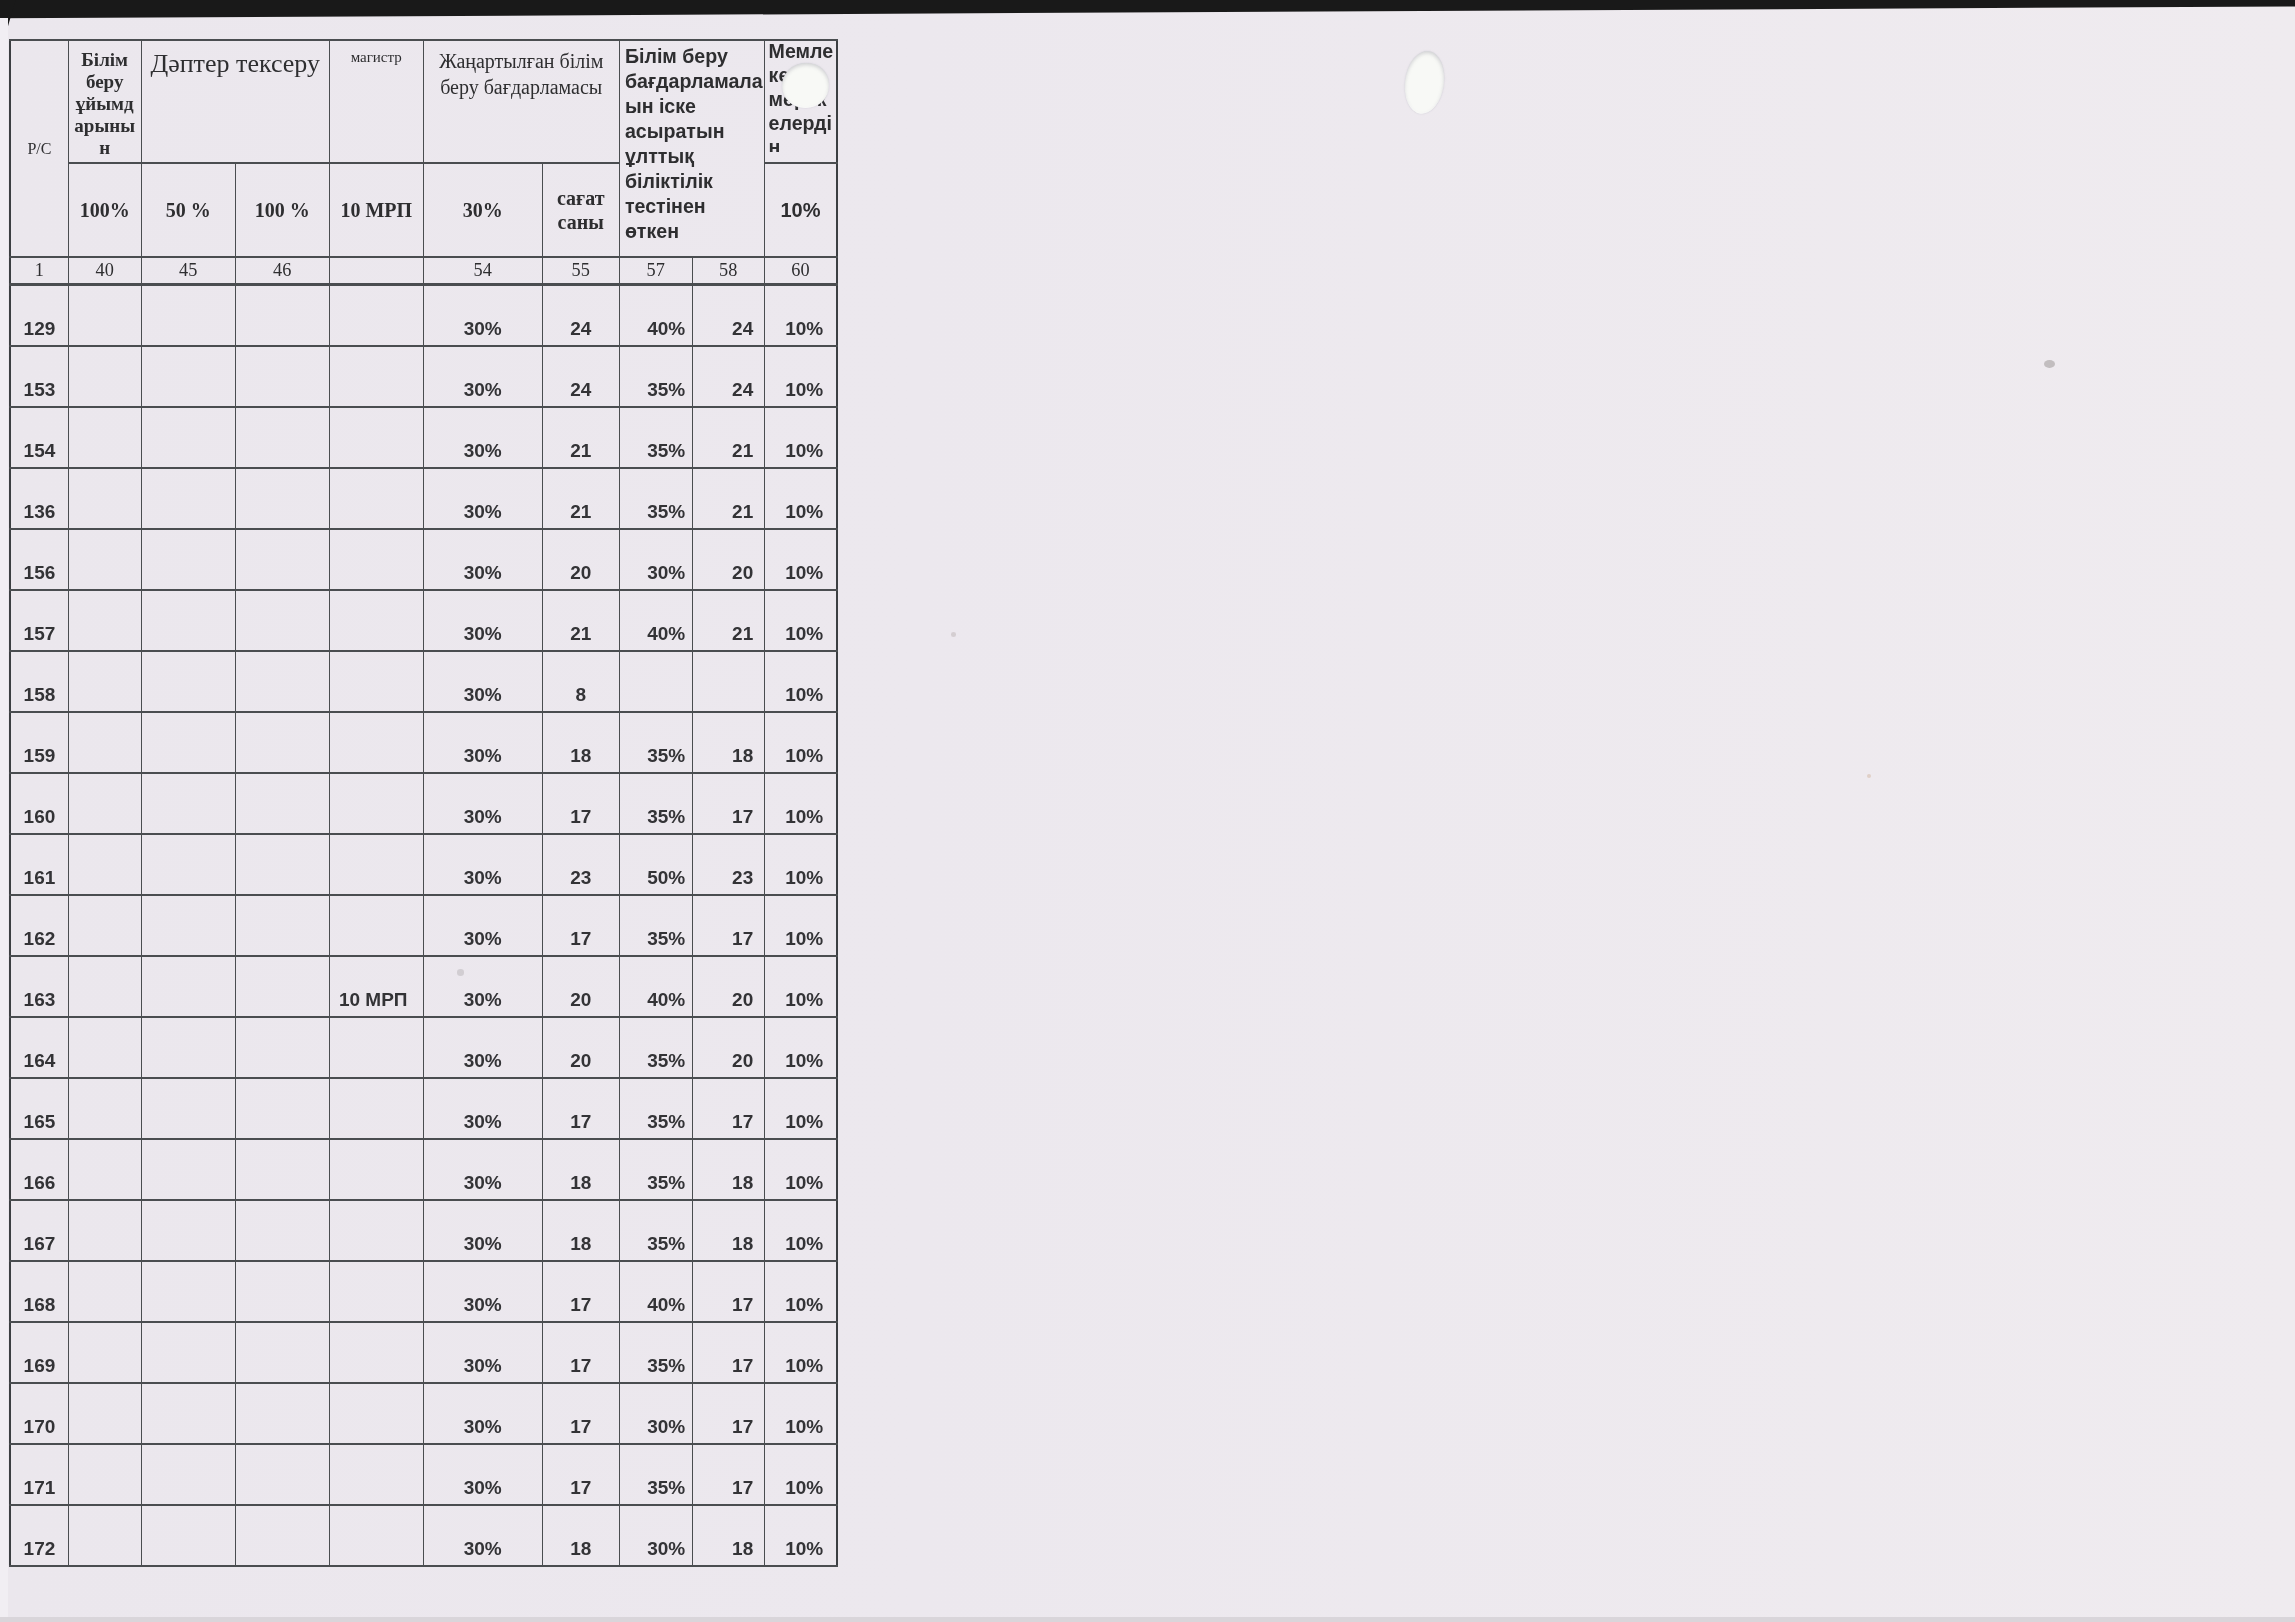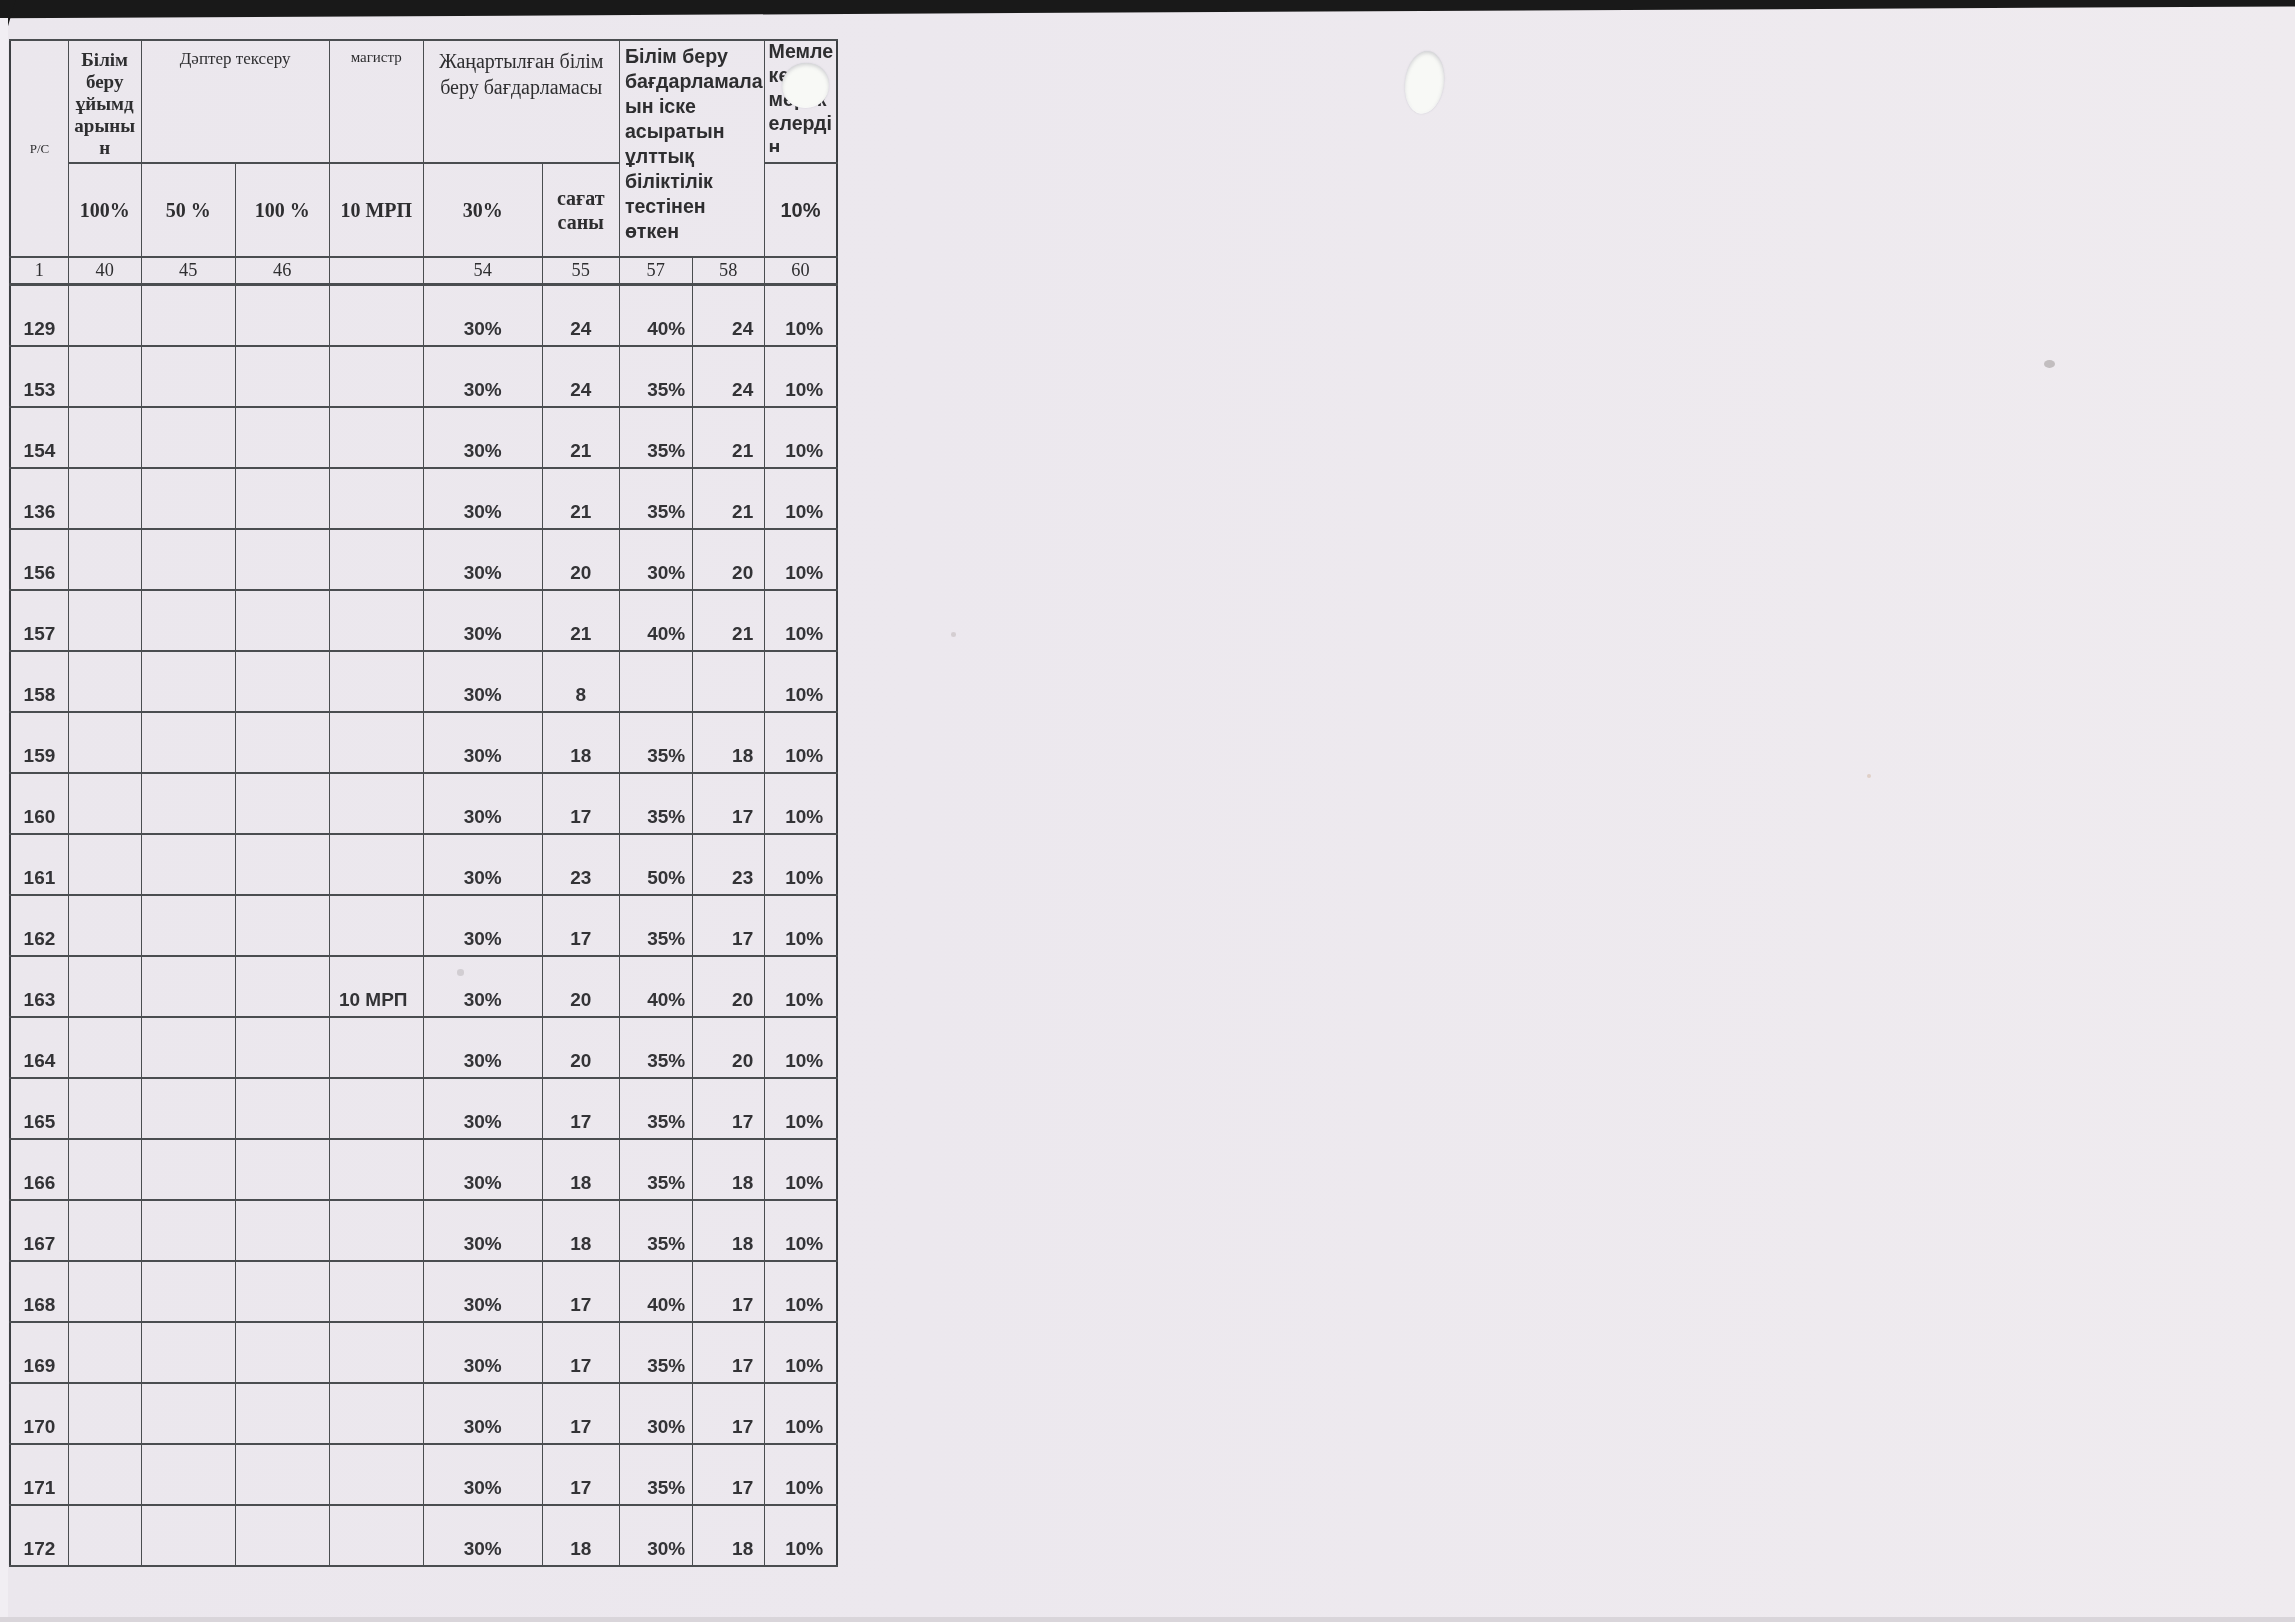--- a/index.html
+++ b/index.html
@@ -32,24 +32,24 @@
   .doc th,.doc td{
     border:1.3px solid #4a4d50;border-top-width:2px;border-bottom-width:2px;
     padding:0;font-weight:normal;overflow:hidden;background:transparent;
   }
   tr.hr1{height:116px;} tr.hr2{height:94px;} tr.hr3{height:27.5px;}
   tbody.rows tr{height:61px;}
   tr.hr3 th{border-bottom-width:3.3px;}
 
   
   tr.hr1 th{vertical-align:top;white-space:pre-line;}
-  .th-rc{vertical-align:middle !important;text-align:center;font-weight:bold;font-size:13px;}
+  .th-rc{vertical-align:middle !important;text-align:center;font-weight:bold;font-size:16px;}
   .th-eduorg .clip{height:113px;overflow:hidden;padding-top:8px;
     text-align:center;font-weight:bold;font-size:19px;line-height:22px;white-space:pre-line;}
-  .th-dapter{text-align:center;font-weight:bold;font-size:17px;padding-top:7.9px !important;}
+  .th-dapter{text-align:center;font-weight:bold;font-size:26px;padding-top:7.9px !important;}
   .th-magistr{text-align:center;font-weight:bold;font-size:15px;padding-top:7.9px !important;}
   .th-updated{text-align:center;font-weight:bold;font-size:20px;line-height:26px;padding-top:6.5px !important;}
   .th-ntest{vertical-align:top;}
   .th-ntest .clip{height:204px;overflow:hidden;padding:2.6px 2.6px 0 5.2px;
     font-family:"Liberation Sans",sans-serif;font-weight:bold;font-size:19.6px;line-height:25px;
     text-align:left;white-space:pre-line;}
   .th-state{vertical-align:top;border-radius:8px;}
   .th-state .clip{height:113px;overflow:hidden;padding:0 0 0 3.9px;margin-top:-2px;
     font-family:"Liberation Sans",sans-serif;font-weight:bold;font-size:19.6px;line-height:24px;
     text-align:left;white-space:pre-line;}

